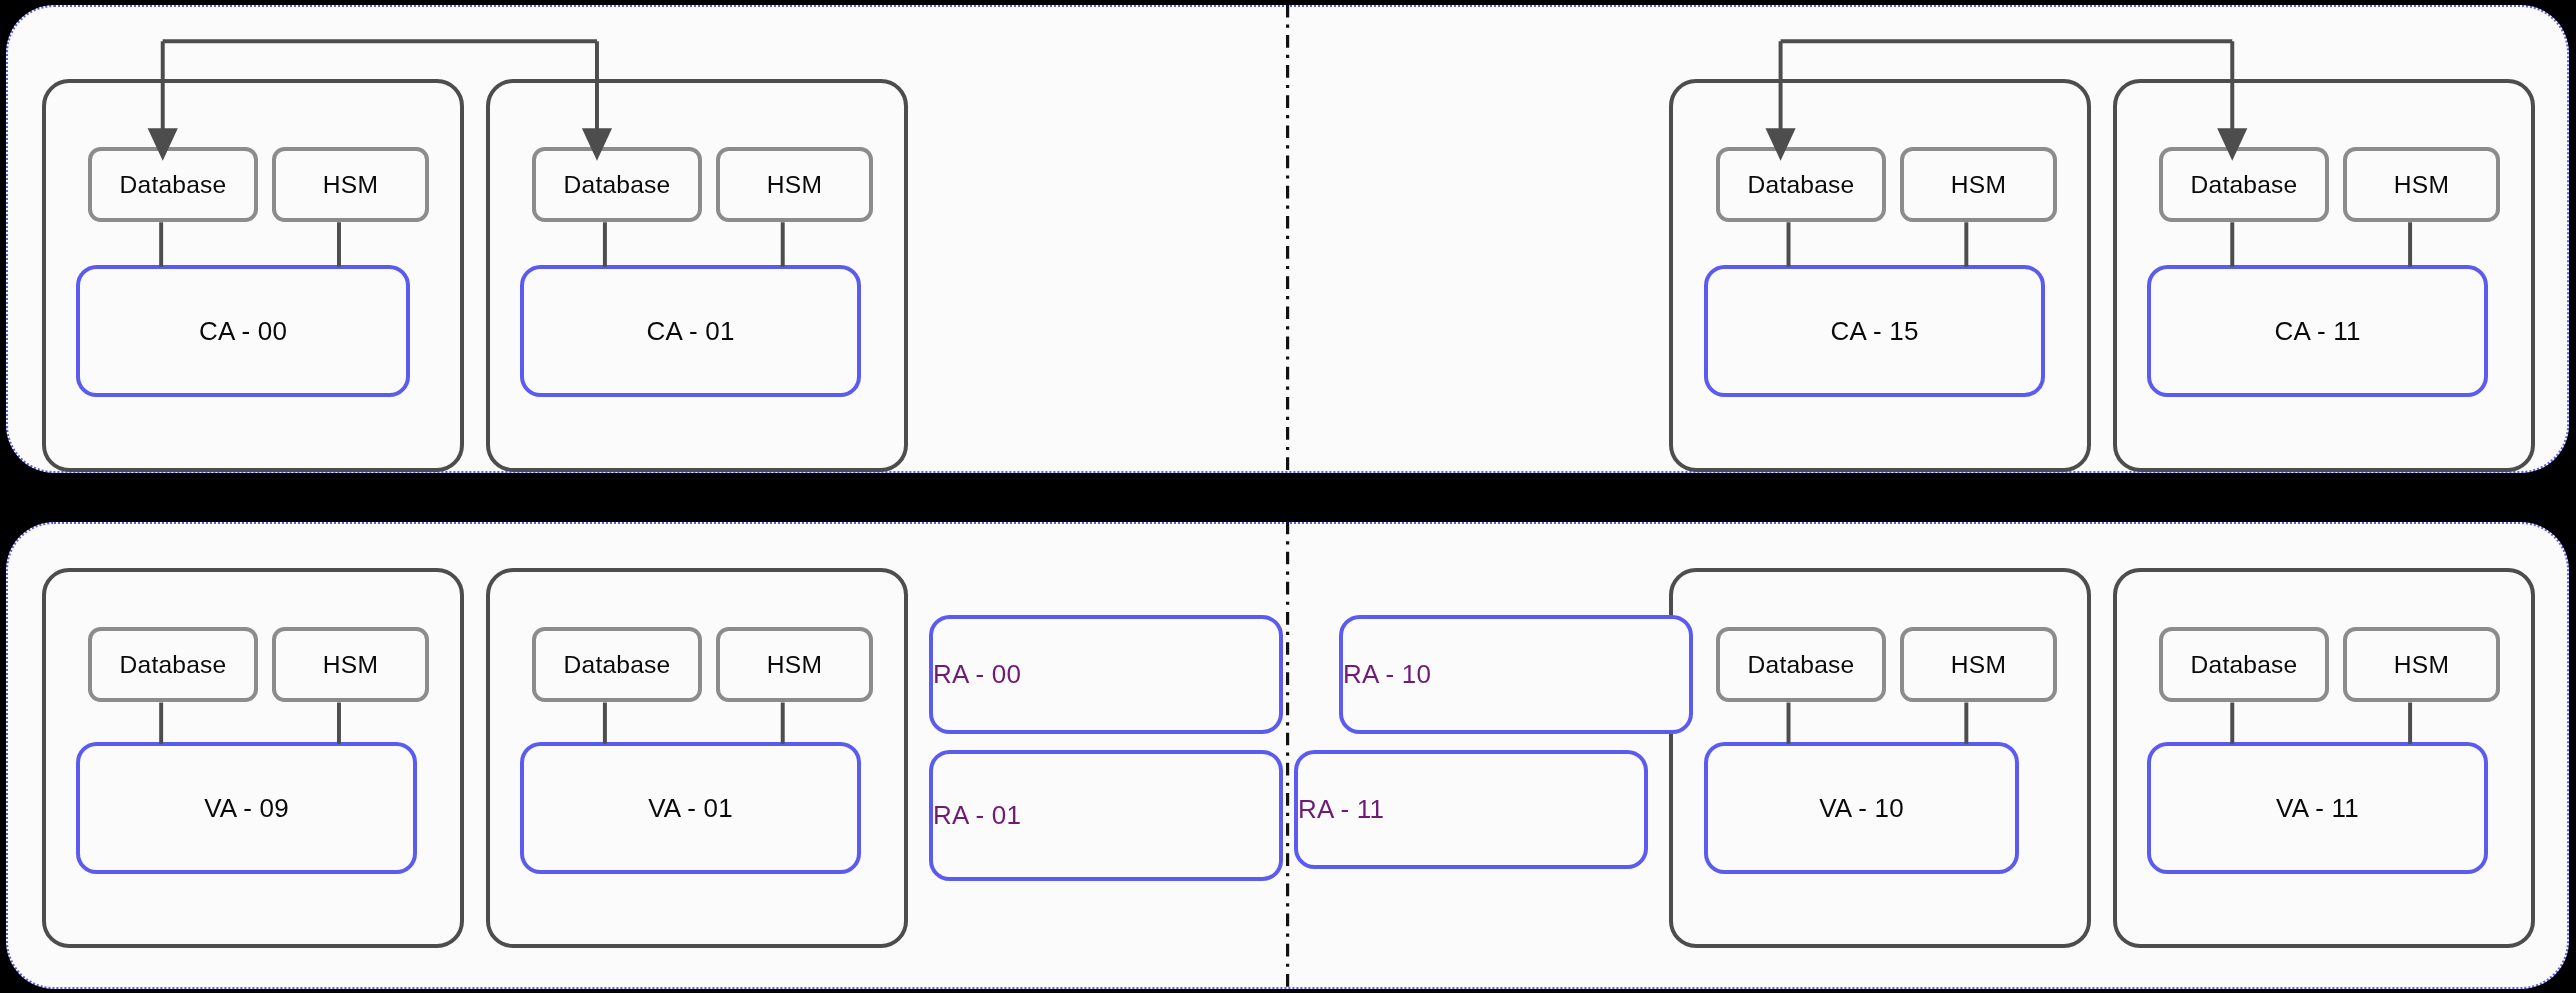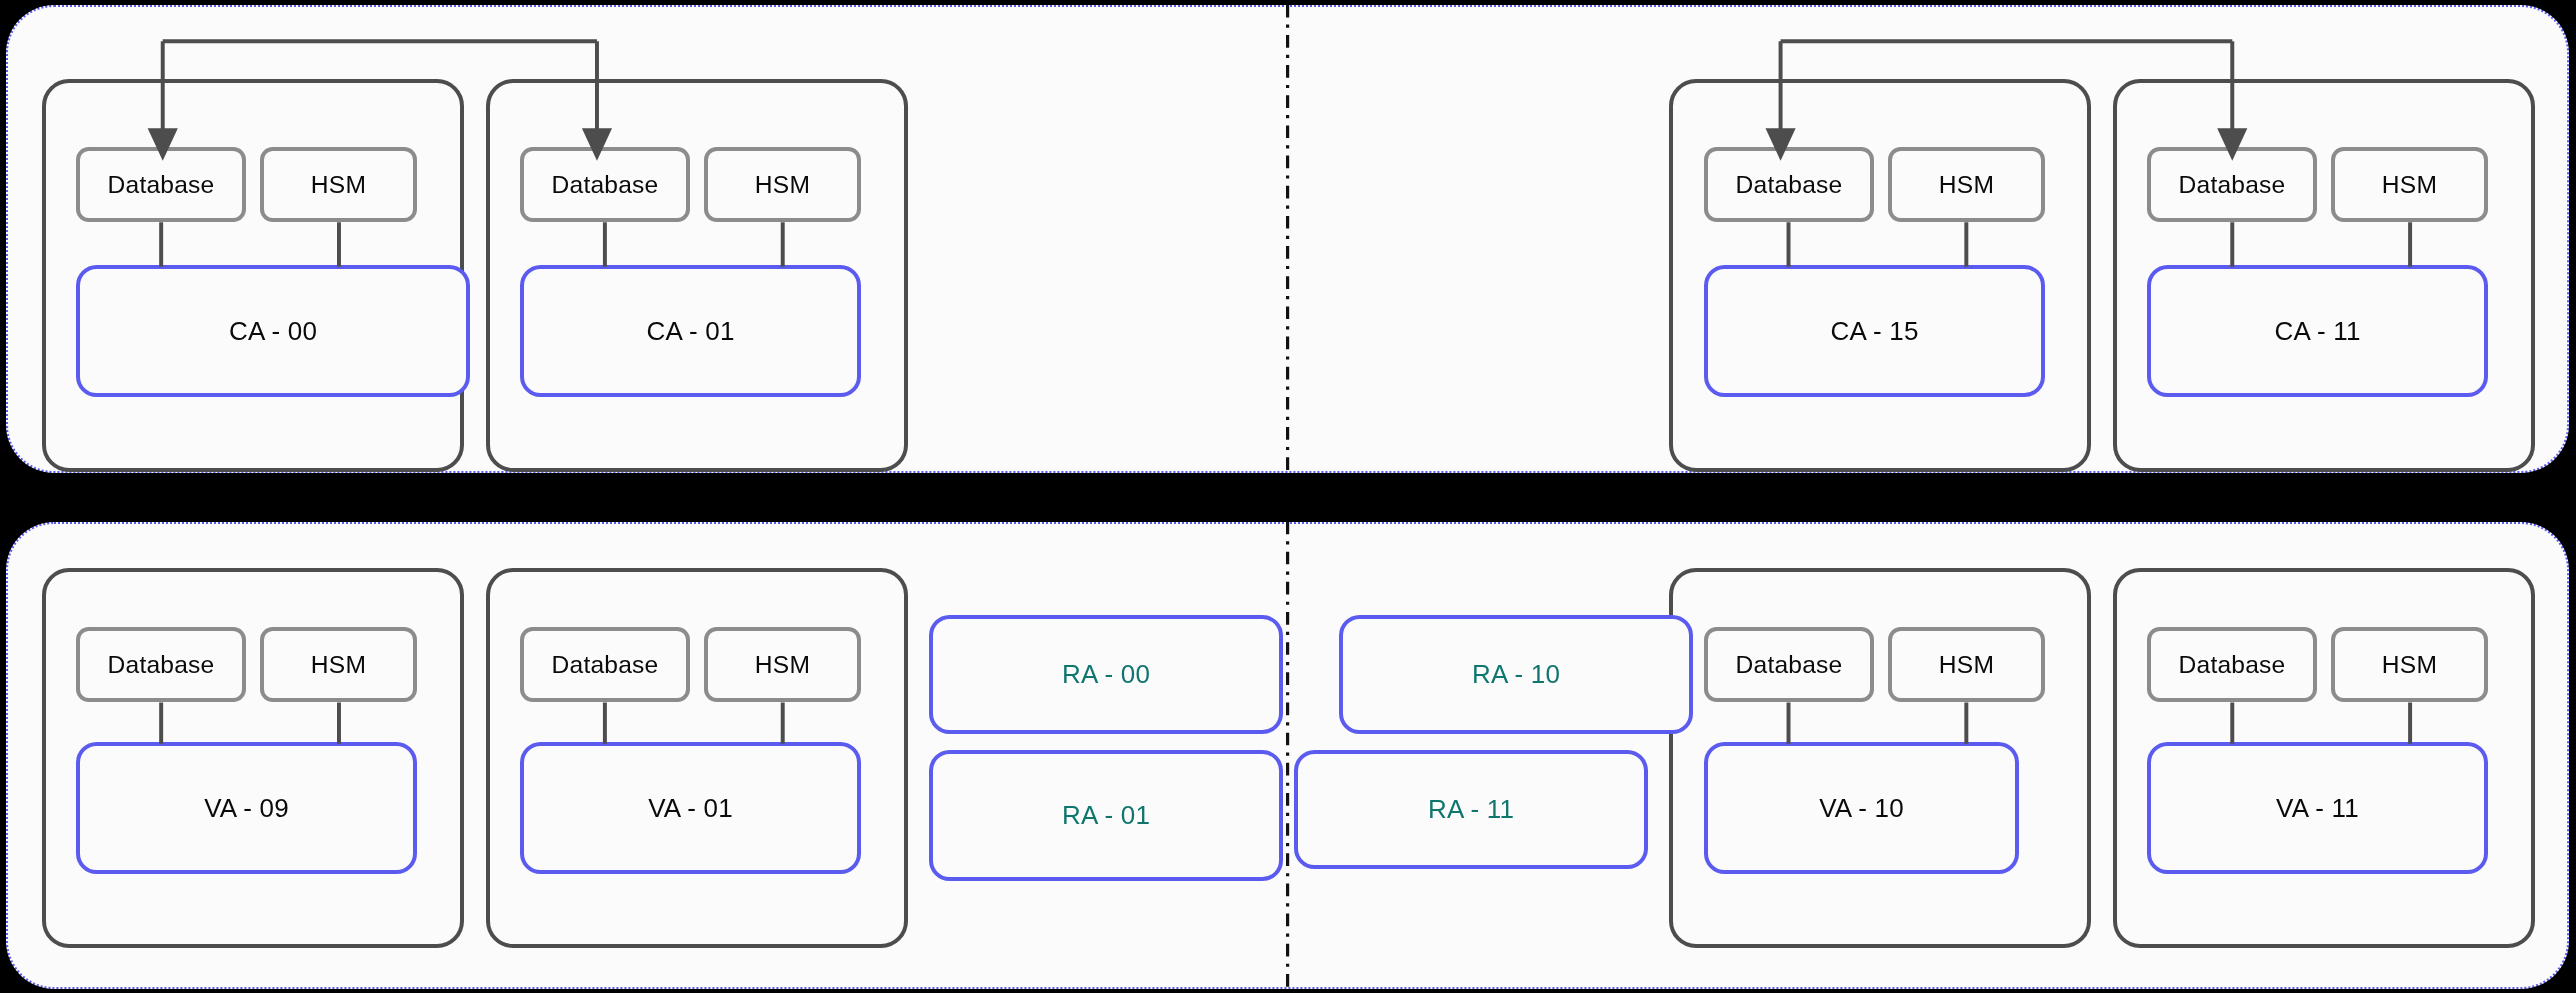--- a/index.html
+++ b/index.html
@@ -46,20 +46,21 @@
     background: #fbfbfb;
     border: 4px solid #8c8c8c;
     border-radius: 12.7px;
     box-sizing: border-box;
     display: flex;
     align-items: center;
     justify-content: center;
     font-size: 24.6px;
     color: #0a0a0a;
     letter-spacing: 0.2px;
+    margin-left: 12px;
   }
   .accent-box {
     position: absolute;
     background: #fbfbfb;
     border: 4px solid #5b5bf0;
     border-radius: 20.6px;
     box-sizing: border-box;
     display: flex;
     align-items: center;
     justify-content: center;
@@ -68,44 +69,44 @@
     letter-spacing: 0.2px;
   }
   .ra-box {
     position: absolute;
     background: #fbfbfb;
     border: 4px solid #5b5bf0;
     border-radius: 20.6px;
     box-sizing: border-box;
     display: flex;
     align-items: center;
-    justify-content: center;
+    justify-content: flex-start;
     font-size: 26px;
-    color: #0f766e;
+    color: #701a75;
     letter-spacing: 0.2px;
   }
 </style>
 </head>
 <body>
 
 <div id="stage">
 
   <div class="zone" id="zone-ca" style="left: 6.4px; top: 4.8px; width: 2563px; height: 468px;"></div>
 
   <div class="zone" id="zone-va" style="left: 6.4px; top: 522px; width: 2563px; height: 467px;"></div>
 
   <div id="groups-layer">
       <div class="group-box" style="left: 42px; top: 79px; width: 422px; height: 393px;"></div>
       <div class="small-box" style="left: 76px; top: 147px; width: 170px; height: 75px;">
         <span>Database</span>
       </div>
       <div class="small-box" style="left: 260px; top: 147px; width: 157px; height: 75px;">
         <span>HSM</span>
       </div>
-      <div class="accent-box" style="left: 76px; top: 265px; width: 394px; height: 132px;">
+      <div class="accent-box" style="left: 76px; top: 265px; width: 334px; height: 132px;">
         <span>CA - 00</span>
       </div>
       <div class="group-box" style="left: 486px; top: 79px; width: 422px; height: 393px;"></div>
       <div class="small-box" style="left: 520px; top: 147px; width: 170px; height: 75px;">
         <span>Database</span>
       </div>
       <div class="small-box" style="left: 704px; top: 147px; width: 157px; height: 75px;">
         <span>HSM</span>
       </div>
       <div class="accent-box" style="left: 520px; top: 265px; width: 341px; height: 132px;">

